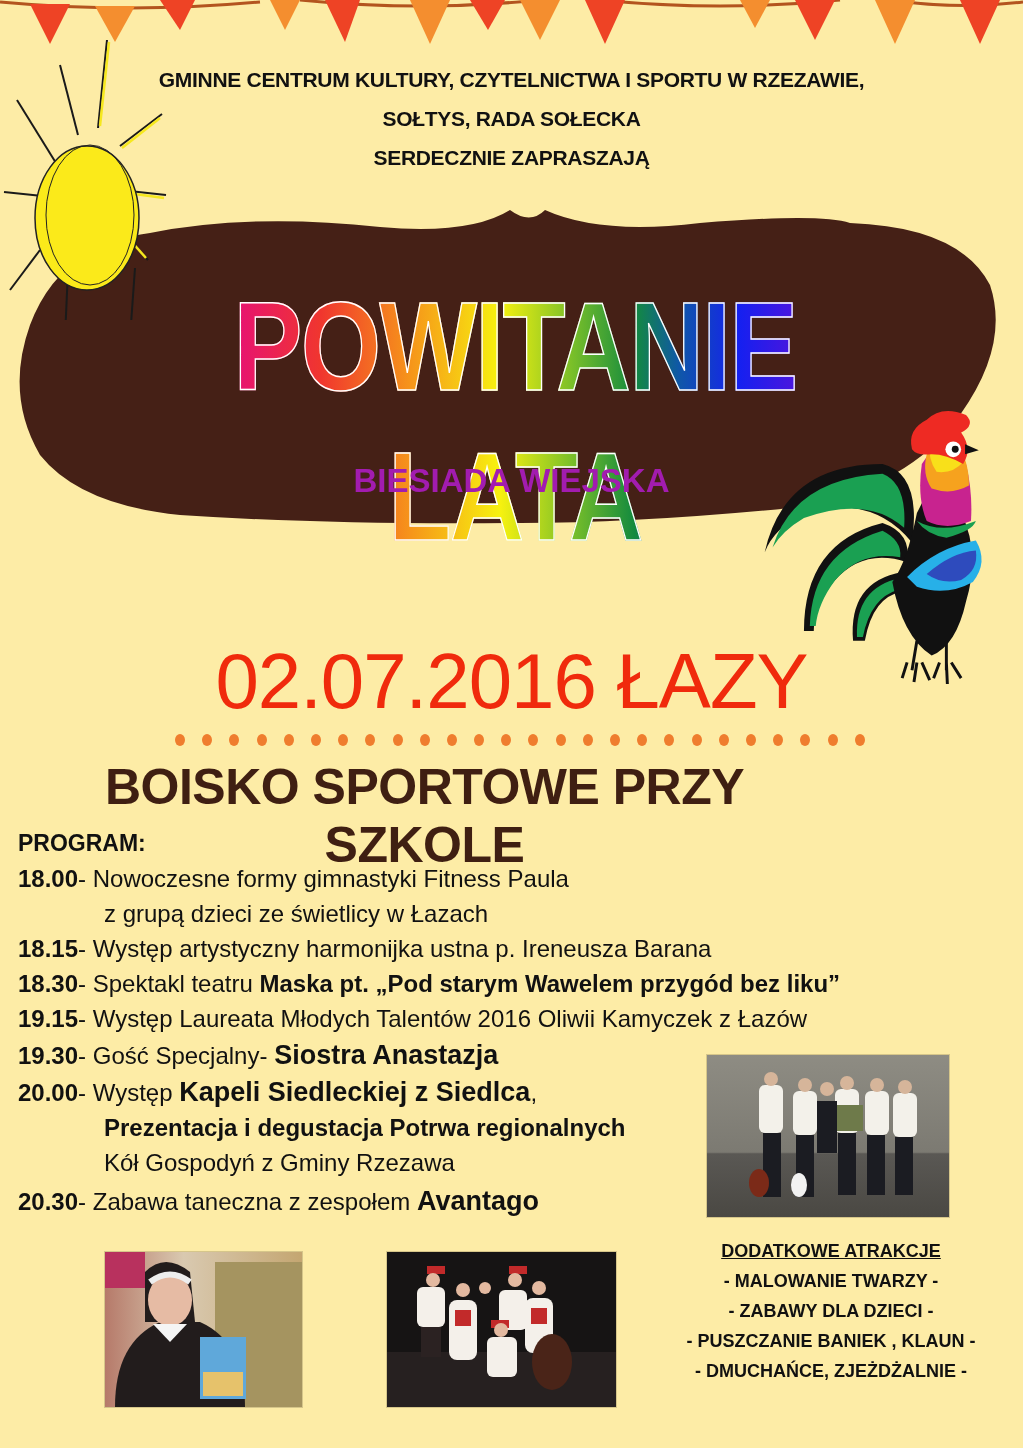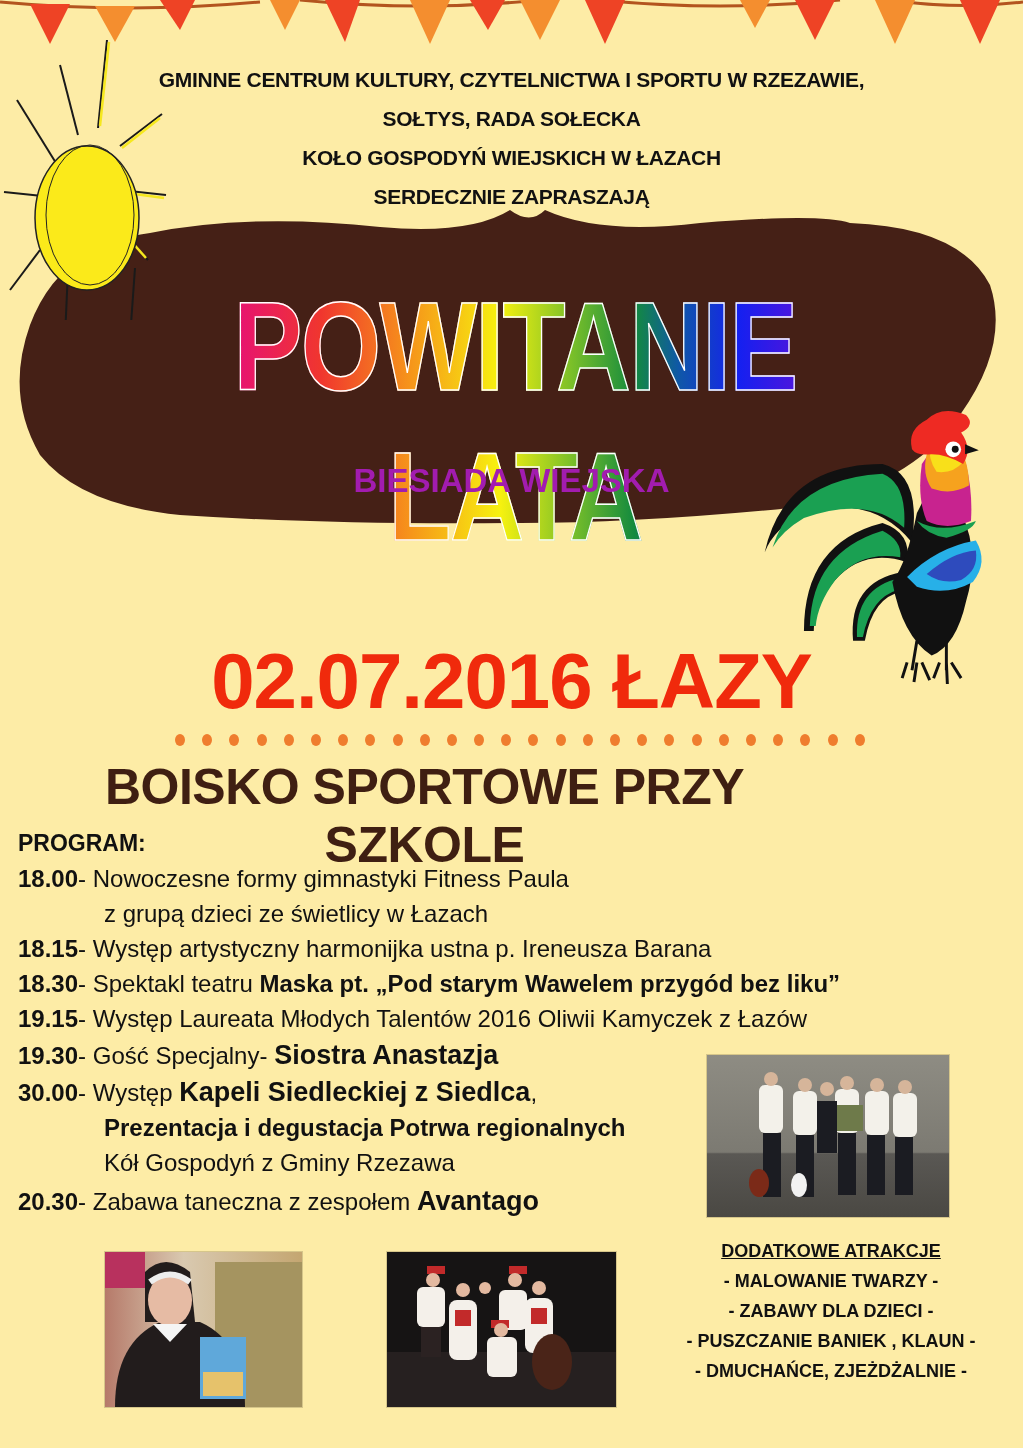--- a/index.html
+++ b/index.html
@@ -32,21 +32,21 @@
     -webkit-background-clip: text; background-clip: text; color: transparent;
     -webkit-text-stroke: 1.5px #ffffff;
   }
   .subtitle { left: 0; top: 462px; width: 1023px; text-align: center; color: #a21caf;
     font-family: "Liberation Sans", sans-serif; font-weight: bold; font-size: 33px; }
 
   .sun { left: 0; top: 40px; width: 330px; height: 280px; }
   .rooster { left: 745px; top: 405px; width: 278px; height: 285px; }
 
   .date { left: 0; top: 636px; width: 1023px; text-align: center; color: #f02a0c;
-    font-family: "Liberation Sans", sans-serif; font-weight: bold; font-size: 78px; letter-spacing: -1px; }
+    font-family: "Liberation Sans", sans-serif; font-weight: normal; font-size: 78px; letter-spacing: -1px; }
   .dots { left: 175px; top: 734px; width: 690px; height: 16px; display: flex; justify-content: space-between; }
   .dot { width: 10px; height: 12px; border-radius: 50%; background: #ef7d2e; }
 
   .venue { left: 0; top: 758px; width: 849px; text-align: center; color: #3f1f12;
     font-family: "Liberation Sans", sans-serif; font-weight: bold; font-size: 50px; letter-spacing: -0.5px; }
 
   .program { left: 18px; top: 826px; width: 700px; font-family: "Liberation Sans", sans-serif; font-size: 24px; line-height: 35px; }
   .program .hdr { font-weight: bold; font-size: 23px; }
   .program .row { white-space: nowrap; }
   .program .t { font-weight: bold; }
@@ -113,21 +113,20 @@
     <line x1="120" y1="152" x2="164" y2="158"></line>
     <line x1="114" y1="182" x2="146" y2="218"></line>
   </g>
   <ellipse cx="87" cy="178" rx="52" ry="72" fill="#fbea1a" stroke="#222" stroke-width="1.5"></ellipse>
   <ellipse cx="90" cy="175" rx="44" ry="70" fill="none" stroke="#222" stroke-width="1"></ellipse>
 </svg>
 
 <div class="abs org">
   <div>GMINNE CENTRUM KULTURY, CZYTELNICTWA I SPORTU W RZEZAWIE,</div>
   <div>SOŁTYS, RADA SOŁECKA</div>
-  <div>KOŁO GOSPODYŃ WIEJSKICH W ŁAZACH</div>
   <div>SERDECZNIE ZAPRASZAJĄ</div>
 </div>
 
 <div class="abs title">POWITANIE LATA</div>
 <div class="abs subtitle">BIESIADA WIEJSKA</div>
 
 <svg class="abs rooster" viewBox="0 0 283 290">
   <path d="M20,150 Q40,60 140,60 Q180,70 170,140 Q130,90 60,110 Q30,125 20,150Z" fill="#111"></path>
   <path d="M28,145 Q50,75 140,70 Q165,80 162,125 Q125,92 60,115 Q38,128 28,145Z" fill="#1aa052"></path>
   <path d="M60,230 Q60,140 140,120 Q170,130 165,160 Q120,145 90,180 Q70,205 70,230Z" fill="#111"></path>
@@ -198,21 +197,21 @@
 
   <div class="row">
     <span class="t">19.15</span><span>- Występ Laureata Młodych Talentów 2016 Oliwii Kamyczek z Łazów</span>
   </div>
 
   <div class="row" style="margin-top:2px">
     <span class="t">19.30</span><span>- Gość Specjalny- </span><span class="big">Siostra Anastazja</span>
   </div>
 
   <div class="row" style="margin-top:2px">
-    <span class="t">30.00</span><span>- Występ </span><span class="big">Kapeli Siedleckiej z Siedlca</span><span>,</span>
+    <span class="t">20.00</span><span>- Występ </span><span class="big">Kapeli Siedleckiej z Siedlca</span><span>,</span>
   </div>
   <div class="row indent b">Prezentacja i degustacja Potrwa regionalnych</div>
   <div class="row indent">Kół Gospodyń z Gminy Rzezawa</div>
 
   <div class="row" style="margin-top:4px">
     <span class="t">20.30</span><span>- Zabawa taneczna z zespołem </span><span class="big">Avantago</span>
   </div>
 </div>
 
 <div class="abs photo photo-band">

